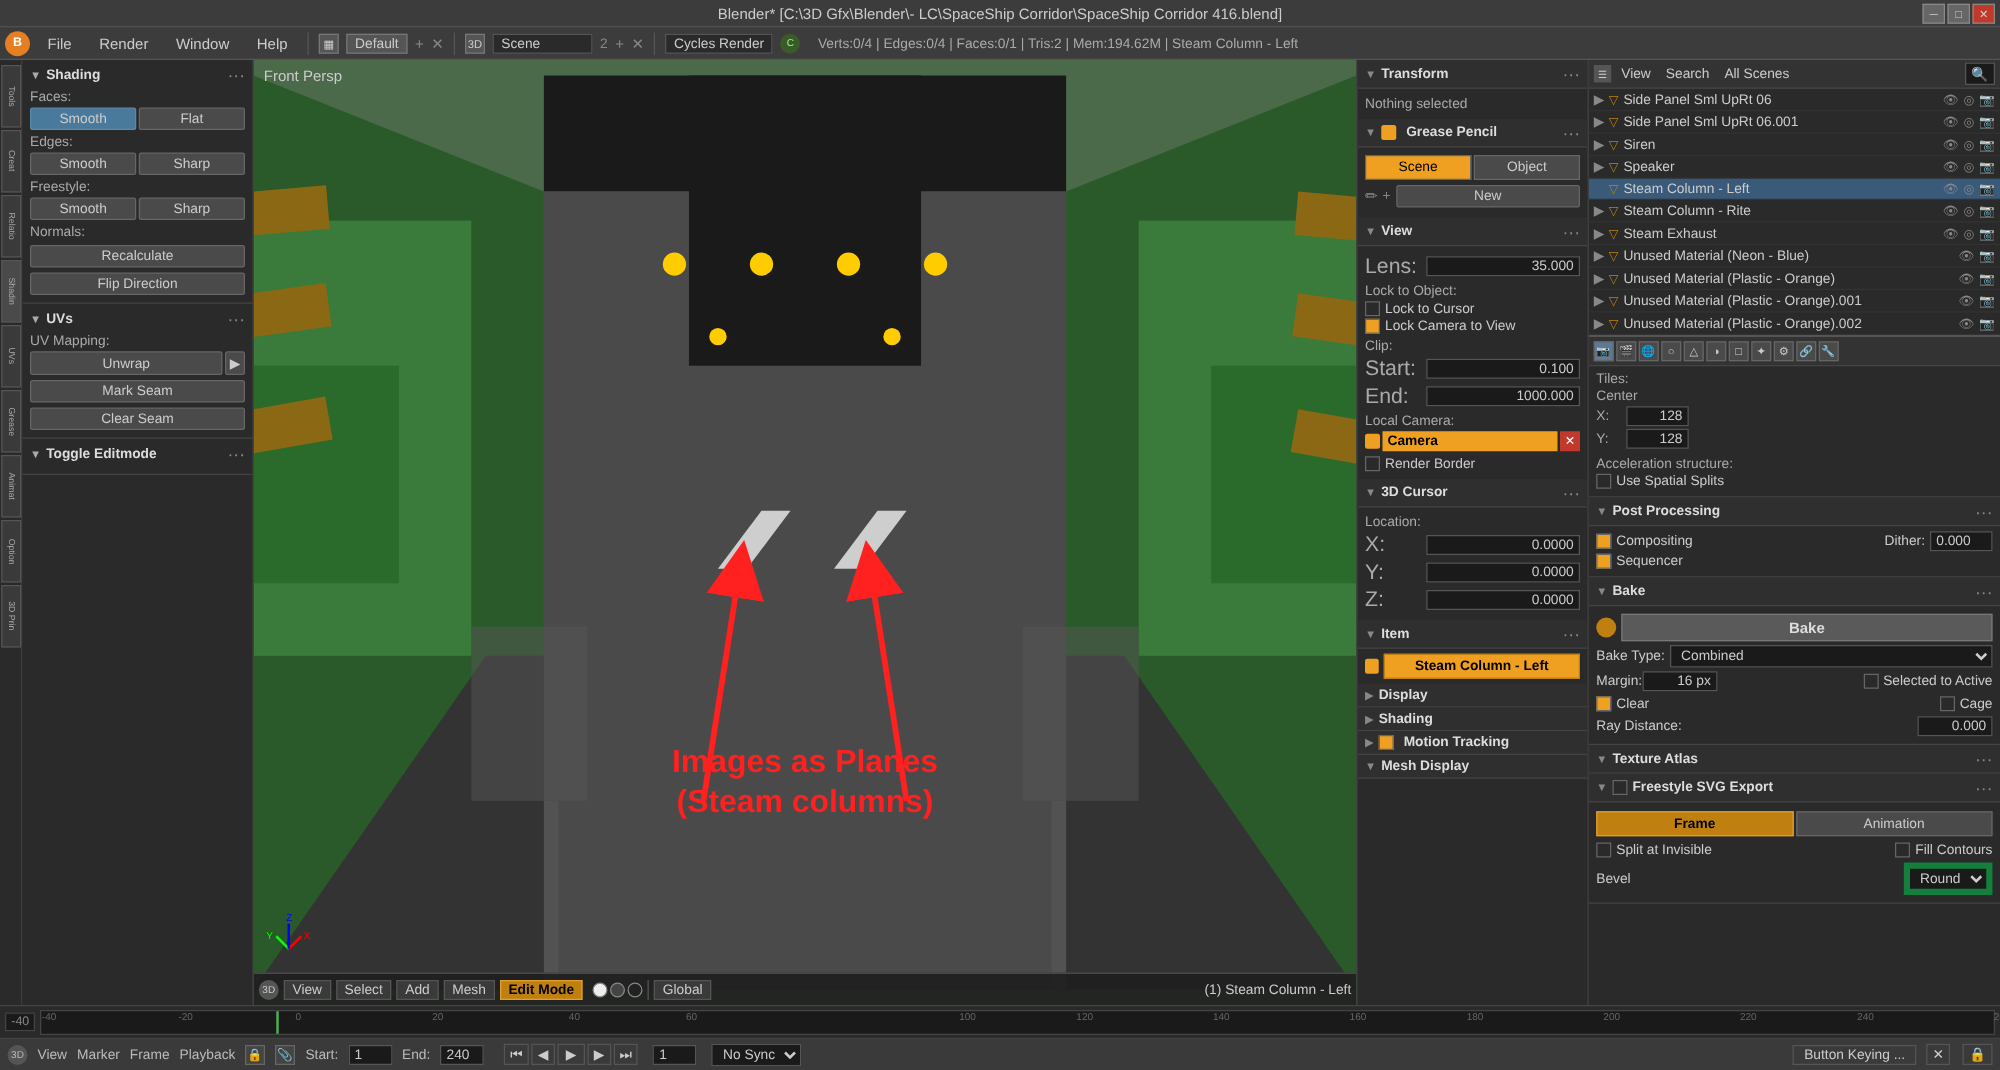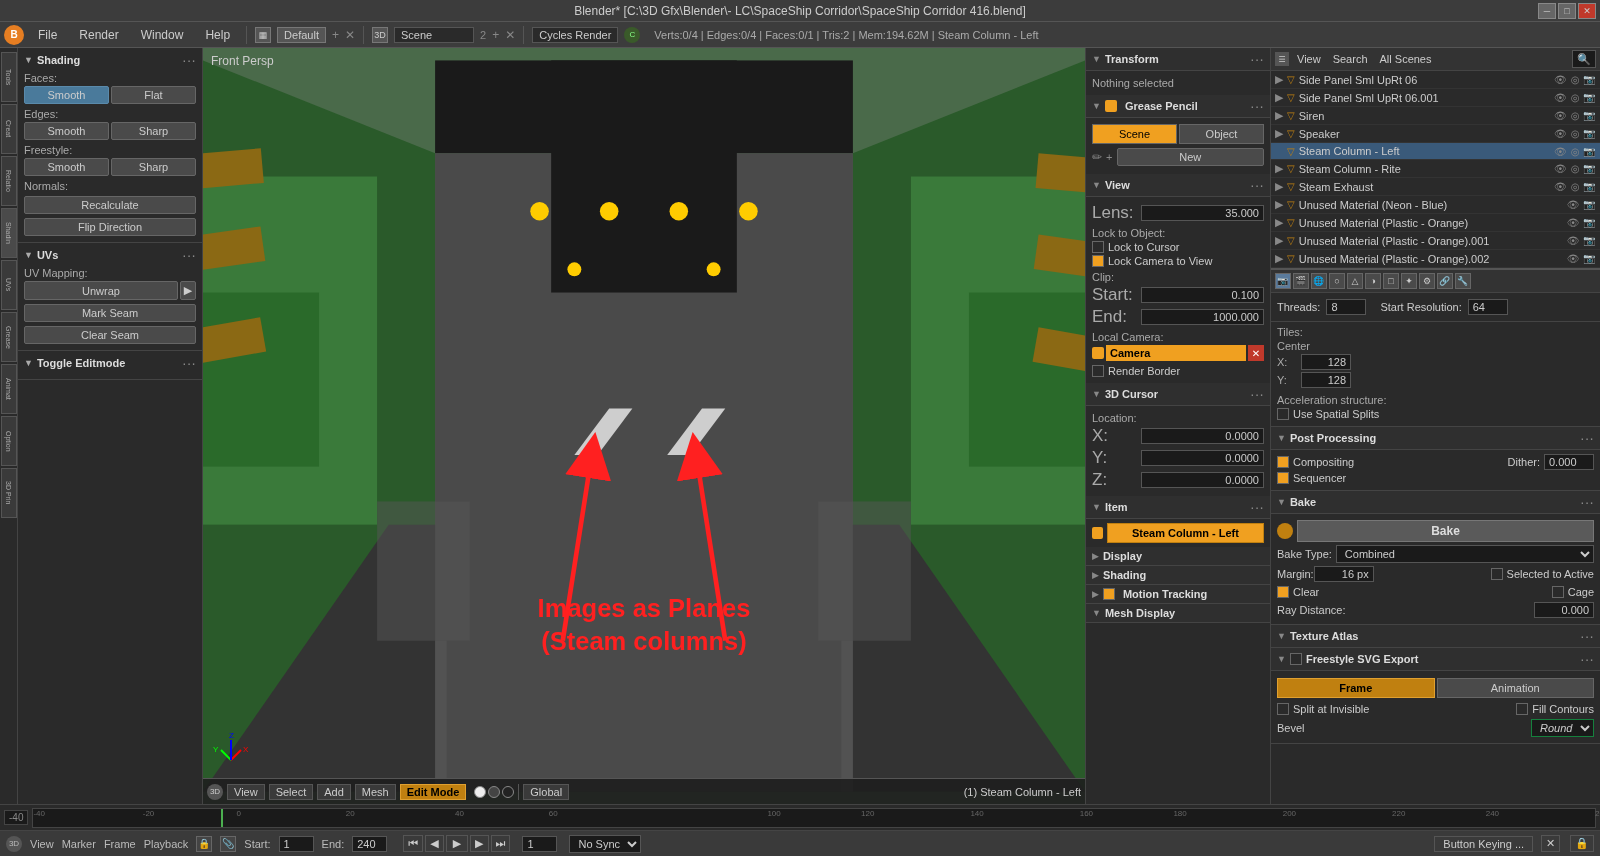--- a/index.html
+++ b/index.html
@@ -591,25 +591,24 @@
     }
     .bevel-row {
       display: flex;
       align-items: center;
       justify-content: space-between;
       font-size: 11px;
       margin: 2px 0;
     }
     .bevel-dropdown {
       background: #1a1a1a;
-      border: 1px solid #15803d;
+      border: 5px solid #15803d;
       color: #ccc;
       padding: 1px 4px;
       font-size: 11px;
-      font-style: italic;
     }
   </style>
 </head>
 <body>
 
 <div id="title-bar">
   <span>Blender* [C:\3D Gfx\Blender\- LC\SpaceShip Corridor\SpaceShip Corridor 416.blend]</span>
   <div class="window-controls">
     <div class="win-btn">─</div>
     <div class="win-btn">□</div>
@@ -1037,28 +1036,20 @@
         <div class="r-icon">○</div>
         <div class="r-icon">△</div>
         <div class="r-icon">◑</div>
         <div class="r-icon">□</div>
         <div class="r-icon">✦</div>
         <div class="r-icon">⚙</div>
         <div class="r-icon">🔗</div>
         <div class="r-icon">🔧</div>
       </div>
 
-      <div class="right-render-top">
-        <div class="threads-row">
-          <span>Threads:</span>
-          <input class="threads-field" type="text" value="8" style="">
-          <span style="margin-left:8px;">Start Resolution:</span>
-          <input class="start-res-field" type="text" value="64" style="">
-        </div>
-      </div>
 
       <div class="tiles-center-section">
         <div style="display:flex;gap:20px;">
           <div>
             <div style="color:#aaa;font-size:11px;margin-bottom:2px;">Tiles:</div>
             <div style="color:#aaa;font-size:11px;margin-bottom:2px;">Center</div>
             <div class="center-xy">
               <span class="center-xy-label">X:</span>
               <input class="center-xy-val" type="text" value="128" style="">
             </div>

